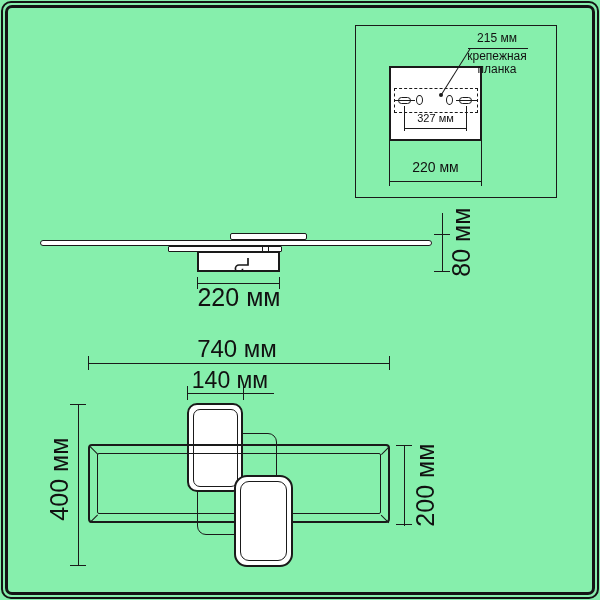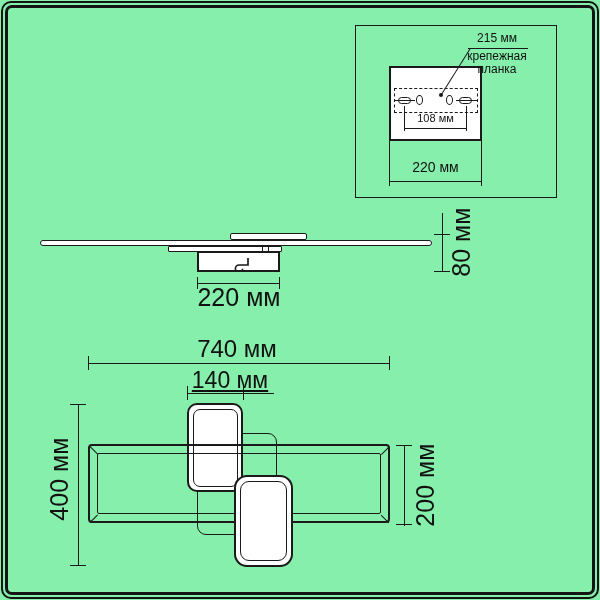--- a/index.html
+++ b/index.html
@@ -44,21 +44,21 @@
     <div class="hline" style="left:468px; top:47.5px; width:60px; height:1.2px;"></div>
     <div class="lbl" style="left:460px; top:32px; width:74px; font-size:12px;">215 мм</div>
     <div class="lbl" style="left:456px; top:50px; width:82px; font-size:12px;">
       <span>крепежная</span><br>
       <span>планка</span>
     </div>
 
     <div class="vline" style="left:404px; top:106px; height:25px; width:1.1px;"></div>
     <div class="vline" style="left:466px; top:106px; height:25px; width:1.1px;"></div>
     <div class="hline" style="left:404px; top:128px; width:63px; height:1.2px;"></div>
-    <div class="lbl" style="left:404px; top:113px; width:63px; font-size:11px;">108 мм</div>
+    <div class="lbl" style="left:404px; top:113px; width:63px; font-size:11px;">327 мм</div>
 
     <div class="vline" style="left:389px; top:141px; height:45px; width:1.1px;"></div>
     <div class="vline" style="left:481px; top:141px; height:45px; width:1.1px;"></div>
     <div class="hline" style="left:389px; top:181px; width:93px; height:1.2px;"></div>
     <div class="lbl" style="left:389px; top:160px; width:93px; font-size:14px;">220 мм</div>
   </div>
 
   <div>
     <div class="box white" style="left:230px; top:233px; width:77px; height:6.5px; border-width:1.5px; border-radius:2px;"></div>
     <div class="box white" style="left:40px; top:240px; width:392px; height:6px; border-width:1.5px; border-radius:3px;"></div>
@@ -84,21 +84,21 @@
   <div>
 
     <div class="vline" style="left:88px; top:356px; height:14px;"></div>
     <div class="vline" style="left:389px; top:356px; height:14px;"></div>
     <div class="hline" style="left:88px; top:362.5px; width:302px;"></div>
     <div class="lbl" style="left:157px; top:336px; width:160px; font-size:24px;">740 мм</div>
 
     <div class="vline" style="left:187px; top:386px; height:14px;"></div>
     <div class="vline" style="left:243px; top:386px; height:14px;"></div>
     <div class="hline" style="left:187px; top:392.5px; width:87px;"></div>
-    <div class="lbl" style="left:150px; top:368px; width:160px; font-size:23px;text-decoration:underline;">140 мм</div>
+    <div class="lbl" style="left:150px; top:368px; width:160px; font-size:23px;">140 мм</div>
 
     <div class="box" style="left:197px; top:433px; width:80px; height:102px; border-width:1.5px; border-radius:9px;"></div>
 
     <div class="box white" style="left:187px; top:403px; width:56px; height:89px; border-width:2px; border-radius:10px;"></div>
     <div class="box" style="left:192.5px; top:408.5px; width:45px; height:78px; border-width:1.4px; border-radius:7px;"></div>
 
     <div class="box" style="left:88px; top:444px; width:302px; height:79px; border-width:2px; border-radius:4px;"></div>
     <div class="box" style="left:97px; top:453px; width:284px; height:61px; border-width:1.4px; border-radius:2px;"></div>
     <div class="diag" style="left:89.5px; top:445.5px; width:11px; transform:rotate(45deg);"></div>
     <div class="diag" style="left:388.5px; top:445.5px; width:11px; transform:rotate(135deg);"></div>

